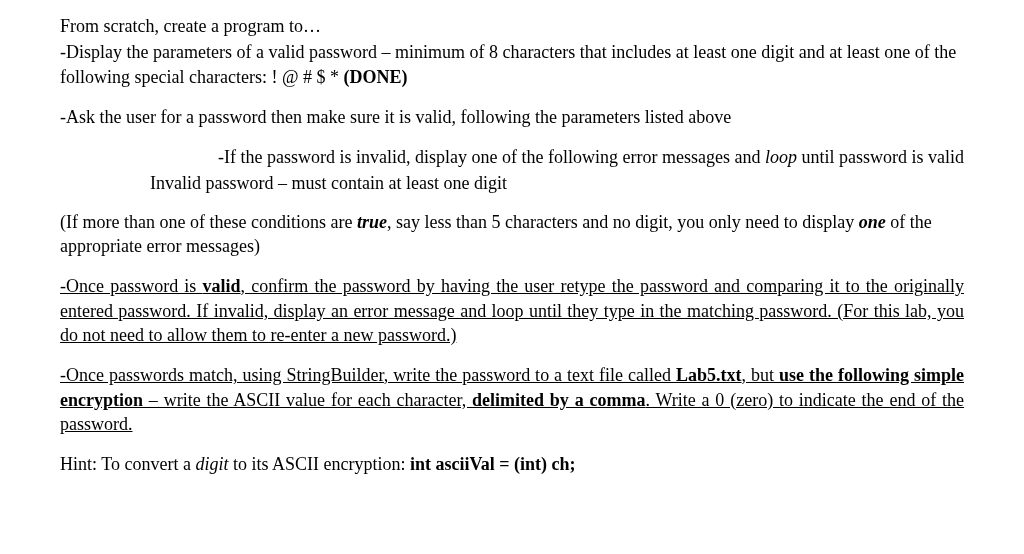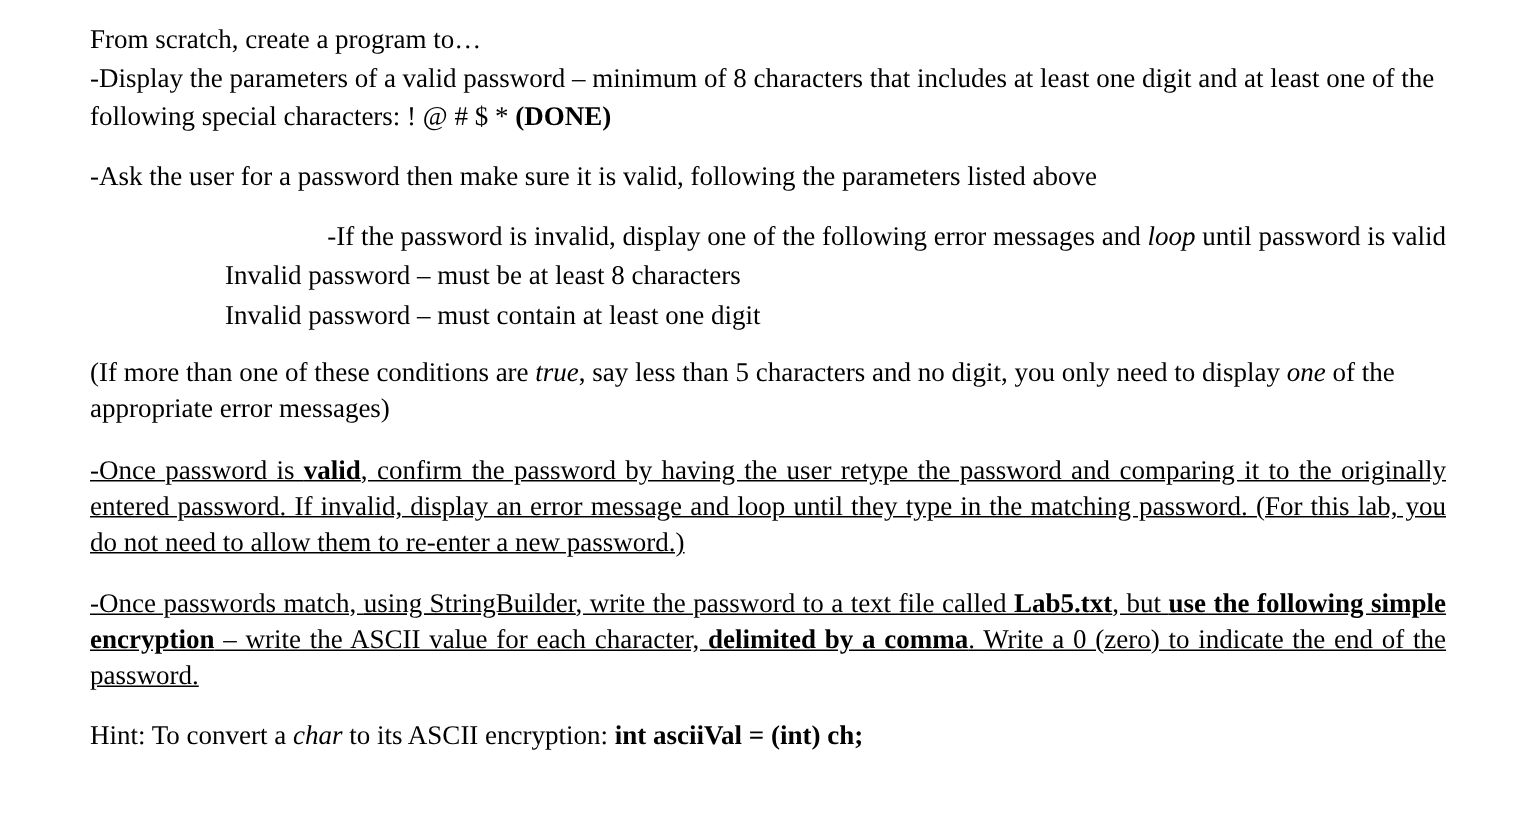--- a/index.html
+++ b/index.html
@@ -34,21 +34,21 @@
     .indent-list div {
       margin-bottom: 2px;
     }
     .bold {
       font-weight: bold;
     }
     .italic {
       font-style: italic;
     }
     .bold-italic {
-      font-weight: normal;
+      font-weight: bold;
       font-style: italic;
     }
     .underline {
       text-decoration: underline;
     }
     .justify {
       text-align: justify;
       text-decoration: underline;
     }
     .last {
@@ -64,31 +64,30 @@
   <span>-Display the parameters of a valid password – minimum of 8 characters that includes at least one digit and at least one of the following special characters: ! @ # $ * </span><span class="bold">(DONE)</span>
 </div>
 
 <div class="para">-Ask the user for a password then make sure it is valid, following the parameters listed above</div>
 
 <div class="para tight">
   <span>-If the password is invalid, display one of the following error messages and </span><span class="italic">loop</span><span> until password is valid</span>
 </div>
 
 <div class="indent-list">
-  <div>Invalid password – must be at least 8 characters</div>
   <div>Invalid password – must contain at least one digit</div>
 </div>
 
 <div class="para">
   <span>(If more than one of these conditions are </span><span class="bold-italic">true</span><span>, say less than 5 characters and no digit, you only need to display </span><span class="bold-italic">one</span><span> of the appropriate error messages)</span>
 </div>
 
 <div class="para justify">
   <span>-Once password is </span><span class="bold">valid</span><span>, confirm the password by having the user retype the password and comparing it to the originally entered password. If invalid, display an error message and loop until they type in the matching password. (For this lab, you do not need to allow them to re-enter a new password.)</span>
 </div>
 
 <div class="para justify">
   <span>-Once passwords match, </span><span class="underline">using StringBuilder</span><span>, write the password to a text file called </span><span class="bold">Lab5.txt</span><span>, but </span><span class="bold">use the following simple encryption</span><span> – write the ASCII value for each character, </span><span class="bold">delimited by a comma</span><span>. Write a 0 (zero) to indicate the end of the password.</span>
 </div>
 
 <div class="para last">
-  <span>Hint: To convert a </span><span class="italic">char</span><span> to its ASCII encryption: </span><span class="bold">int asciiVal = (int) ch;</span>
+  <span>Hint: To convert a </span><span class="italic">digit</span><span> to its ASCII encryption: </span><span class="bold">int asciiVal = (int) ch;</span>
 </div>
 
 </body></html>

